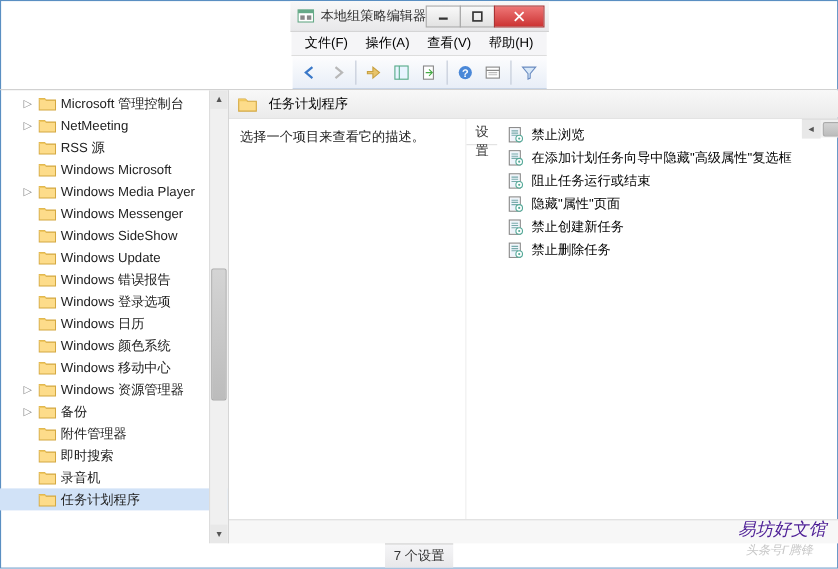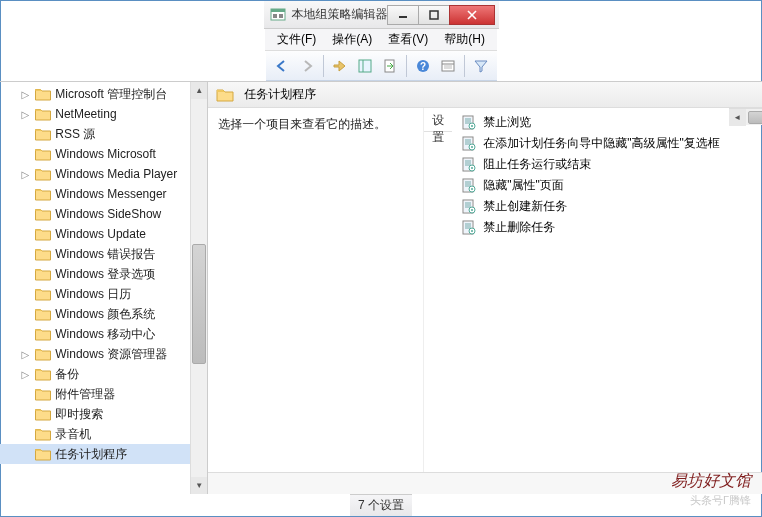--- a/index.html
+++ b/index.html
@@ -56,22 +56,22 @@
 .hsb-arrow { width: 17px; height: 17px; background: #e8e8e8; display: flex; align-items: center; justify-content: center; font-size: 8px; color: #555; }
 .hthumb { flex: 0 0 40px; height: 13px; background: linear-gradient(#d4d4d4,#bcbcbc); border: 1px solid #aaa; border-radius: 2px; margin: 0 2px; }
 .htrack { flex: 1; }
 
 .tabs-bar { height: 22px; display: flex; align-items: flex-end; padding-left: 4px; background: #f7f7f7; border-top: 1px solid #ddd; flex-direction: column; }
 .tab { font-size: 12px; padding: 2px 10px; background: #fff; border: 1px solid #c5c5c5; border-bottom: none; position: relative; top: 1px; cursor: default; margin-right: -1px; }
 .tab.inactive { background: #f2f2f2; color: #555; }
 
 .statusbar { height: 22px; background: linear-gradient(#f5f5f7,#e8e8ea); border-top: 1px solid #ccc; display: flex; align-items: center; padding: 0 8px; font-size: 12px; color: #333; }
 
-.watermark { position: absolute; right: 10px; bottom: 24px; color: #7f1d1d; font-style: italic; font-size: 16px; pointer-events: none; }
-.watermark2 { position: absolute; right: 10px; bottom: 8px; color: #c8c8c8; font-size: 11px; pointer-events: none; }
+.watermark { position: absolute; right: 10px; bottom: 24px; color: #4c1d95; font-style: italic; font-size: 16px; pointer-events: none; }
+.watermark2 { position: absolute; right: 22px; bottom: 8px; color: #c8c8c8; font-size: 11px; pointer-events: none; font-style: italic; }
 
 
 .tree-scroll::-webkit-scrollbar { width: 0; }
 </style>
 </head>
 <body>
 
 <div class="window">
 
   <div class="titlebar">

